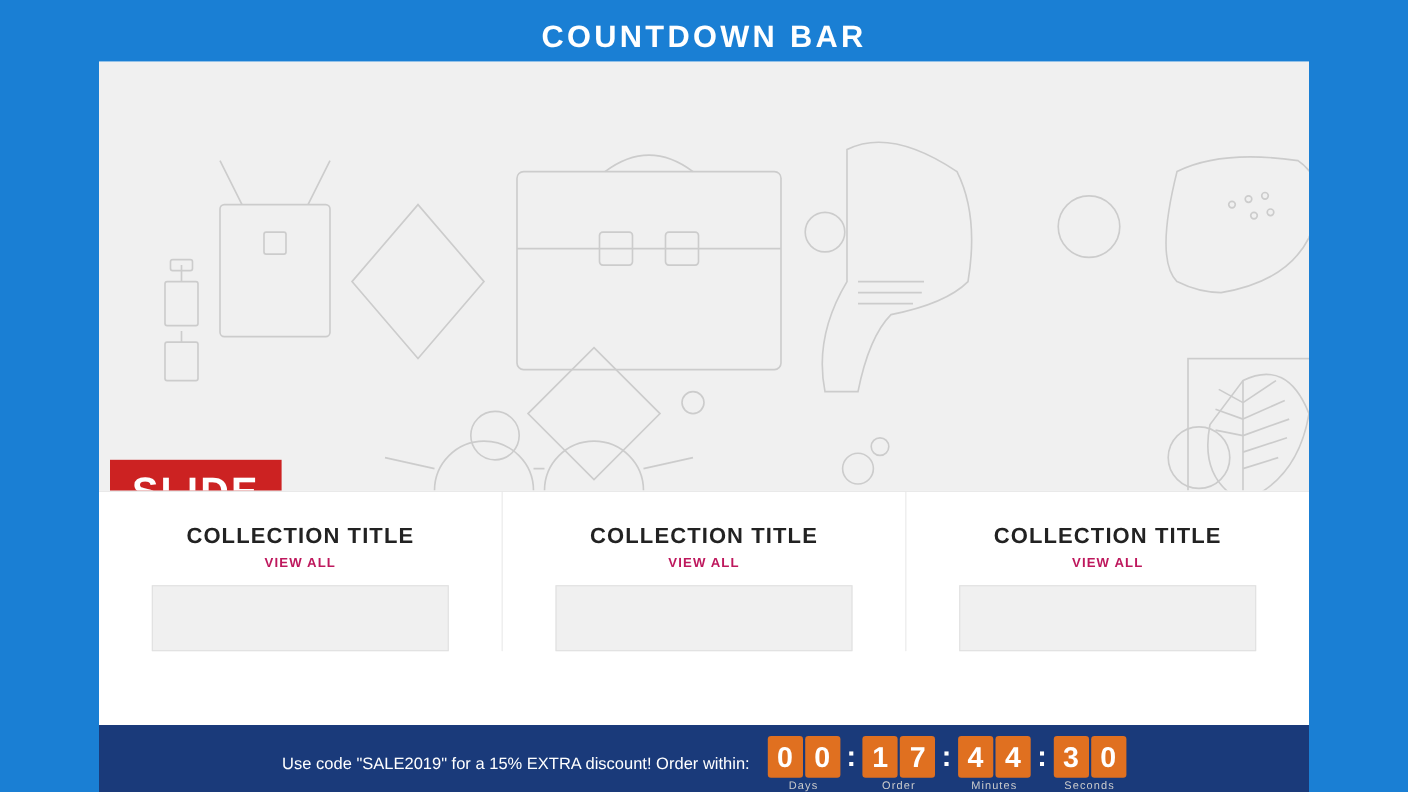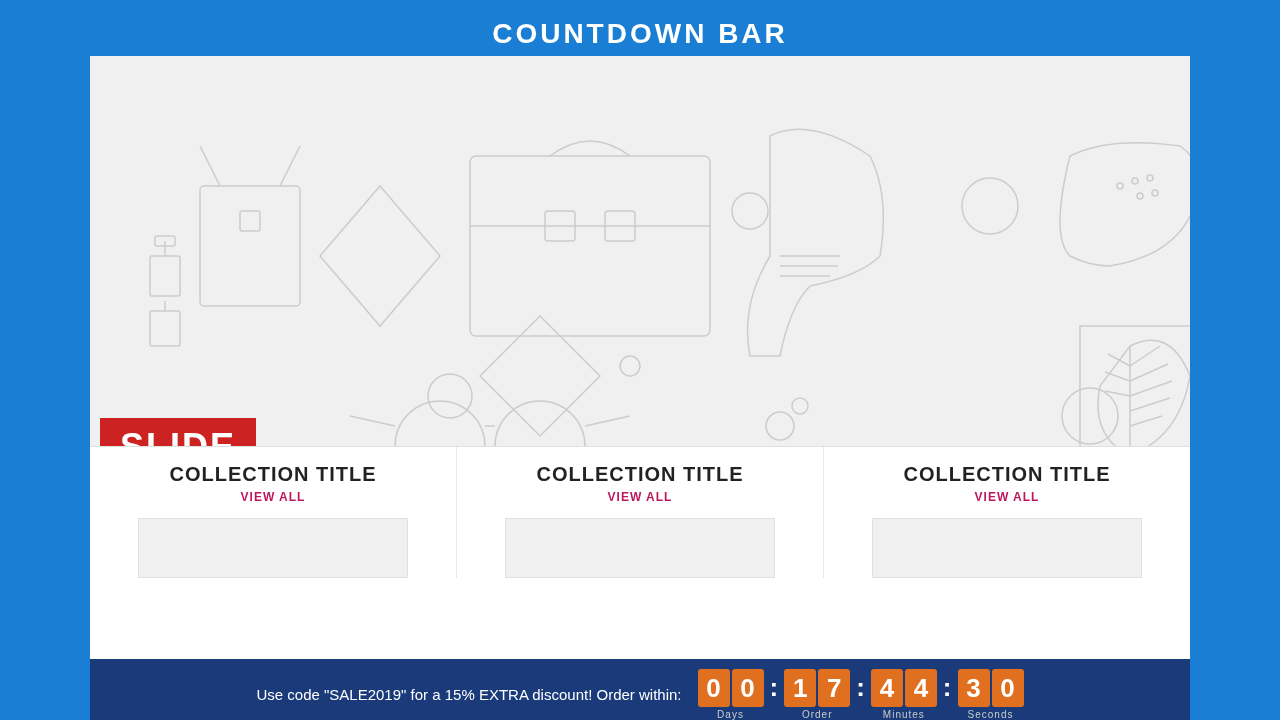--- a/index.html
+++ b/index.html
@@ -62,21 +62,21 @@
       flex-direction: row;
       border-top: 1px solid #e0e0e0;
       background: white;
       flex-shrink: 0;
     }
     .collection-col {
       flex: 1;
       display: flex;
       flex-direction: column;
       align-items: center;
-      padding: 16px 10px 0 10px;
+      padding: 30px 10px 0 10px;
       border-right: 1px solid #e8e8e8;
     }
     .collection-col:last-child { border-right: none; }
     .collection-title {
       font-size: 20px;
       font-weight: bold;
       letter-spacing: 1px;
       color: #222;
       margin-bottom: 4px;
     }

